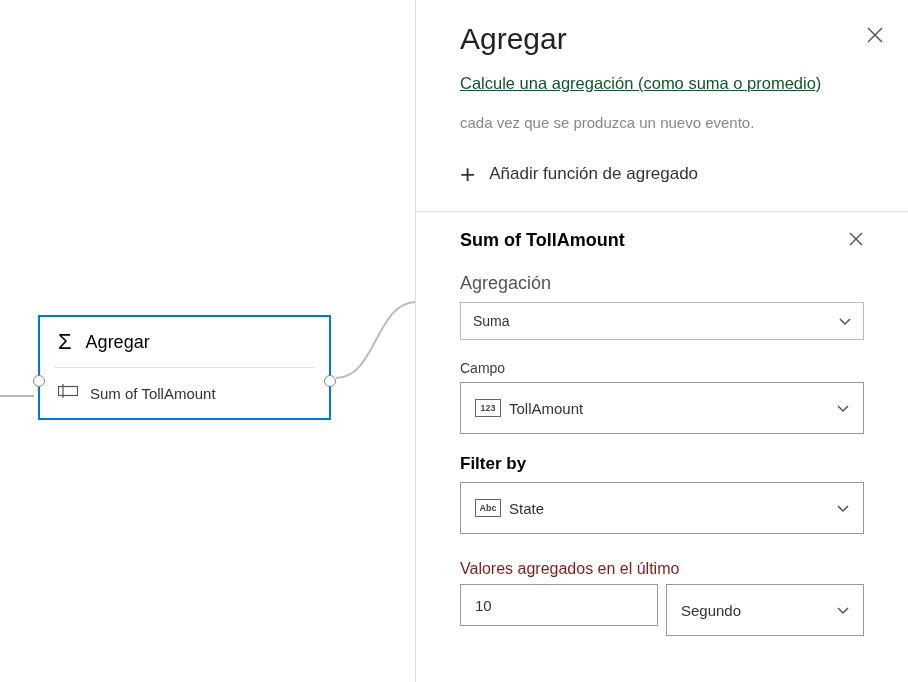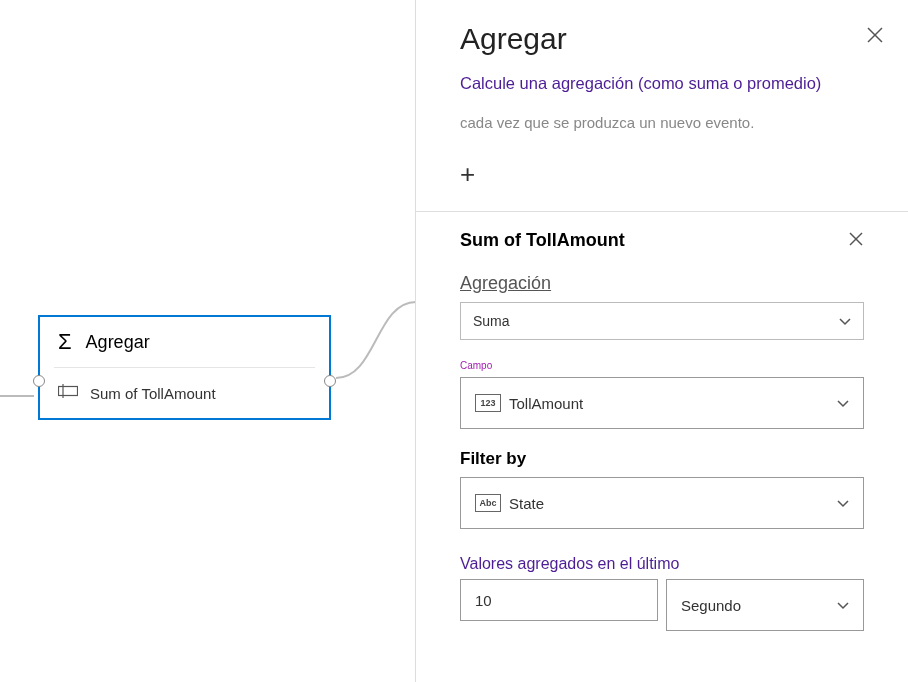--- a/index.html
+++ b/index.html
@@ -112,22 +112,23 @@
     }
     .panel-close {
       position: absolute;
       right: 24px;
       top: 26px;
       cursor: pointer;
       color: #555;
     }
     .panel-desc-bold {
       font-size: 16.5px;
-      color: #4c1d95;
+      color: #14532d;
       margin-bottom: 4px;
+      text-decoration: underline;
     }
     .panel-desc-light {
       font-size: 15px;
       color: #888;
       margin-top: 21px;
     }
     .add-row {
       display: flex;
       align-items: center;
       gap: 14px;
@@ -163,25 +164,24 @@
       color: #000;
     }
     .section-close {
       cursor: pointer;
       color: #555;
     }
     .field-label {
       font-size: 18px;
       color: #555;
       margin-bottom: 8px;
-      text-decoration: underline;
     }
     .field-label-small {
-      font-size: 10px;
-      color: #a21caf;
+      font-size: 14px;
+      color: #404040;
       margin-bottom: 6px;
     }
     .field-label-bold {
       font-size: 17px;
       font-weight: 600;
       color: #000;
       margin-bottom: 8px;
     }
     .select {
       width: 100%;
@@ -281,20 +281,21 @@
         <line x1="16" y1="2" x2="2" y2="16" stroke="#555" stroke-width="1.5"></line>
       </svg>
     </div>
     <h1 class="panel-title">Agregar</h1>
     <div class="panel-desc-bold">Calcule una agregación (como suma o promedio)</div>
     <div class="panel-desc-light">cada vez que se produzca un nuevo evento.</div>
   </div>
 
   <div class="add-row">
     <span class="plus">+</span>
+    <span class="add-label">Añadir función de agregado</span>
   </div>
 
   <div class="section-divider"></div>
 
   <div class="section">
     <div class="section-head">
       <div class="section-title">Sum of TollAmount</div>
       <div class="section-close">
         <svg width="16" height="16" viewBox="0 0 16 16">
           <line x1="2" y1="2" x2="14" y2="14" stroke="#555" stroke-width="1.5"></line>
@@ -333,21 +334,21 @@
         <span>State</span>
       </span>
       <span class="chevron">
         <svg width="12" height="8" viewBox="0 0 12 8">
             <path d="M1 1 L6 6 L11 1" stroke="#555" stroke-width="1.5" fill="none"></path>
           </svg>
       </span>
     </div>
 
     <div class="spacer"></div>
-    <div class="field-label-small" style="font-size:16px;color:#4c1d95;">Valores agregados en el último</div>
+    <div class="field-label-small" style="font-size:16px;color:#7f1d1d;">Valores agregados en el último</div>
     <div class="row-two">
       <input class="input" value="10" style="">
       <div class="select" style="margin-bottom:17px;">
         <span class="select-text">Segundo</span>
         <span class="chevron">
           <svg width="12" height="8" viewBox="0 0 12 8">
               <path d="M1 1 L6 6 L11 1" stroke="#555" stroke-width="1.5" fill="none"></path>
             </svg>
         </span>
       </div>

